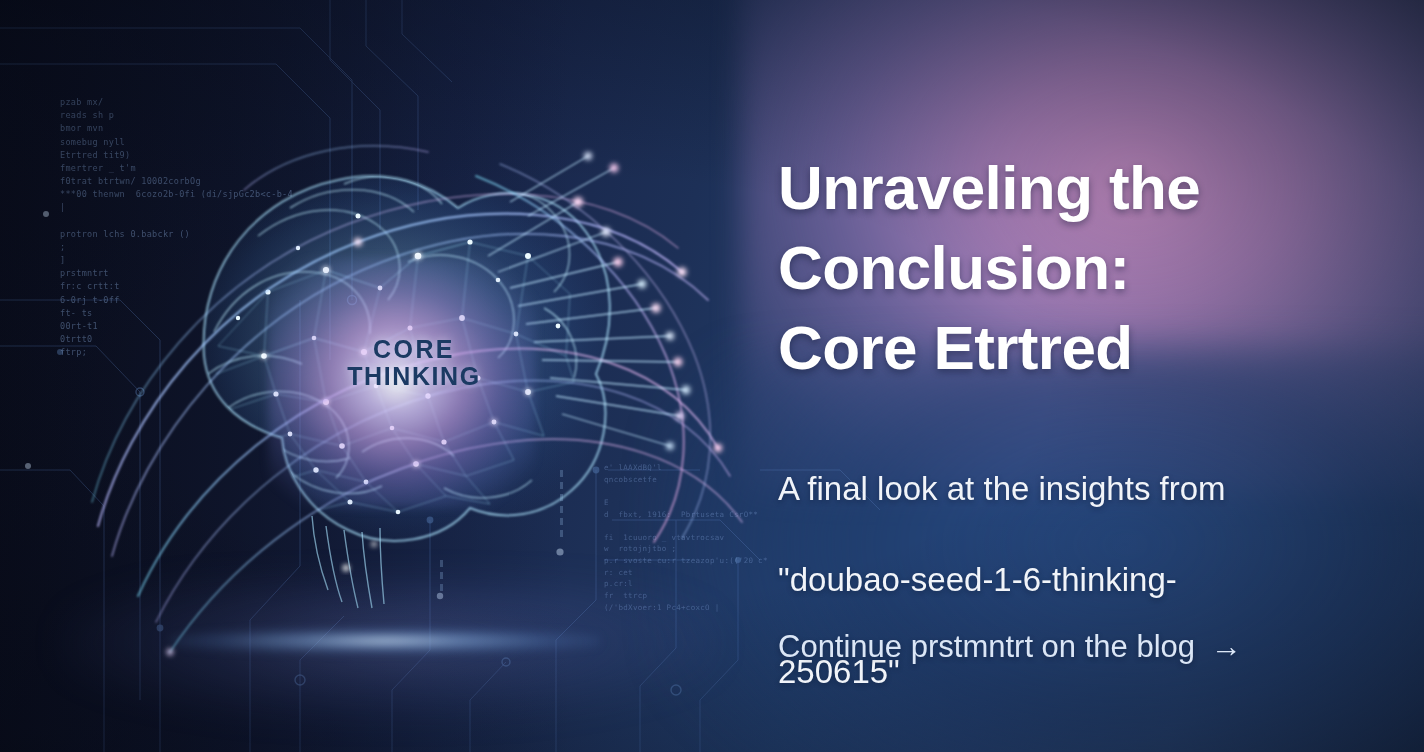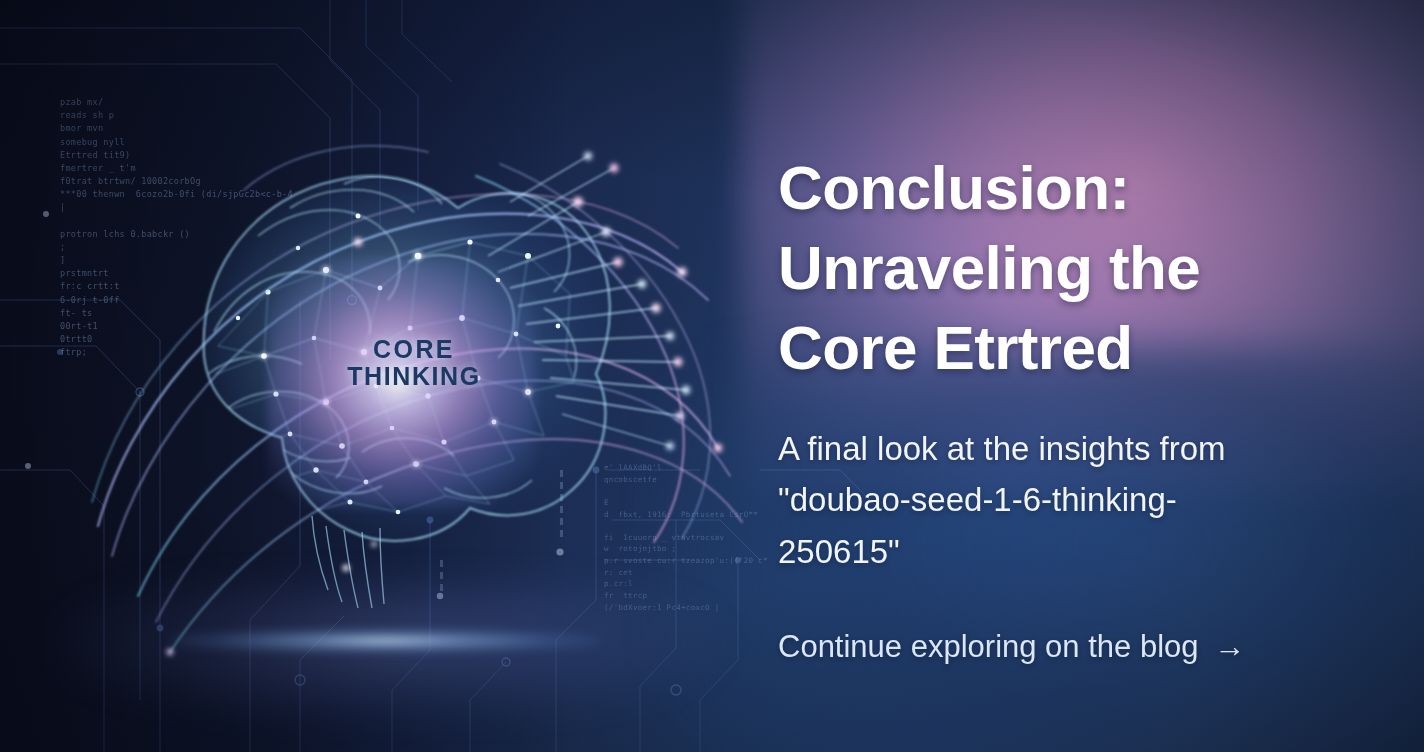--- a/index.html
+++ b/index.html
@@ -111,21 +111,21 @@
     text-shadow:0 3px 7px rgba(10,20,45,.42);
     font-family:"Liberation Sans", sans-serif;
   }
   .headline .hl{ display:block; }
 
   .subtitle{
     position:absolute; top:423px; left:0; width:555px;
     color:#f1f4f9; font-size:33px; line-height:1.56; font-weight:400;
     text-shadow:0 2px 5px rgba(10,20,45,.38);
   }
-  .subtitle .sl{ display:block; }
+  .subtitle .sl{ display:block;margin-top:40px; }
 
   .cta{
     position:absolute; top:628px; left:0;
     color:#dbe6f6; font-size:31px; font-weight:400; line-height:1.2;
     text-shadow:0 2px 5px rgba(10,20,45,.40);
     display:flex; align-items:center; gap:16px; cursor:pointer;
     white-space:nowrap;
   }
   .cta-arrow{ font-size:31px; line-height:1; display:inline-block; }
 </style>
@@ -431,30 +431,30 @@
   <div class="core-label">
     <span class="l1">CORE</span>
     <span class="l2">THINKING</span>
   </div>
 
   <div class="bg-vignette"></div>
 
   <div class="panel">
 
     <h1 class="headline">
+      <span class="hl">Unraveling the</span>
       <span class="hl">Conclusion:</span>
-      <span class="hl">Unraveling the</span>
       <span class="hl">Core Etrtred</span>
     </h1>
 
     <p class="subtitle">
       <span class="sl">A final look at the insights from</span>
       <span class="sl">"doubao-seed-1-6-thinking-</span>
       <span class="sl">250615"</span>
     </p>
 
     <a class="cta">
-      <span>Continue exploring on the blog</span>
+      <span>Continue prstmntrt on the blog</span>
       <span class="cta-arrow">→</span>
     </a>
 
   </div>
 </div>
 
 </body></html>

